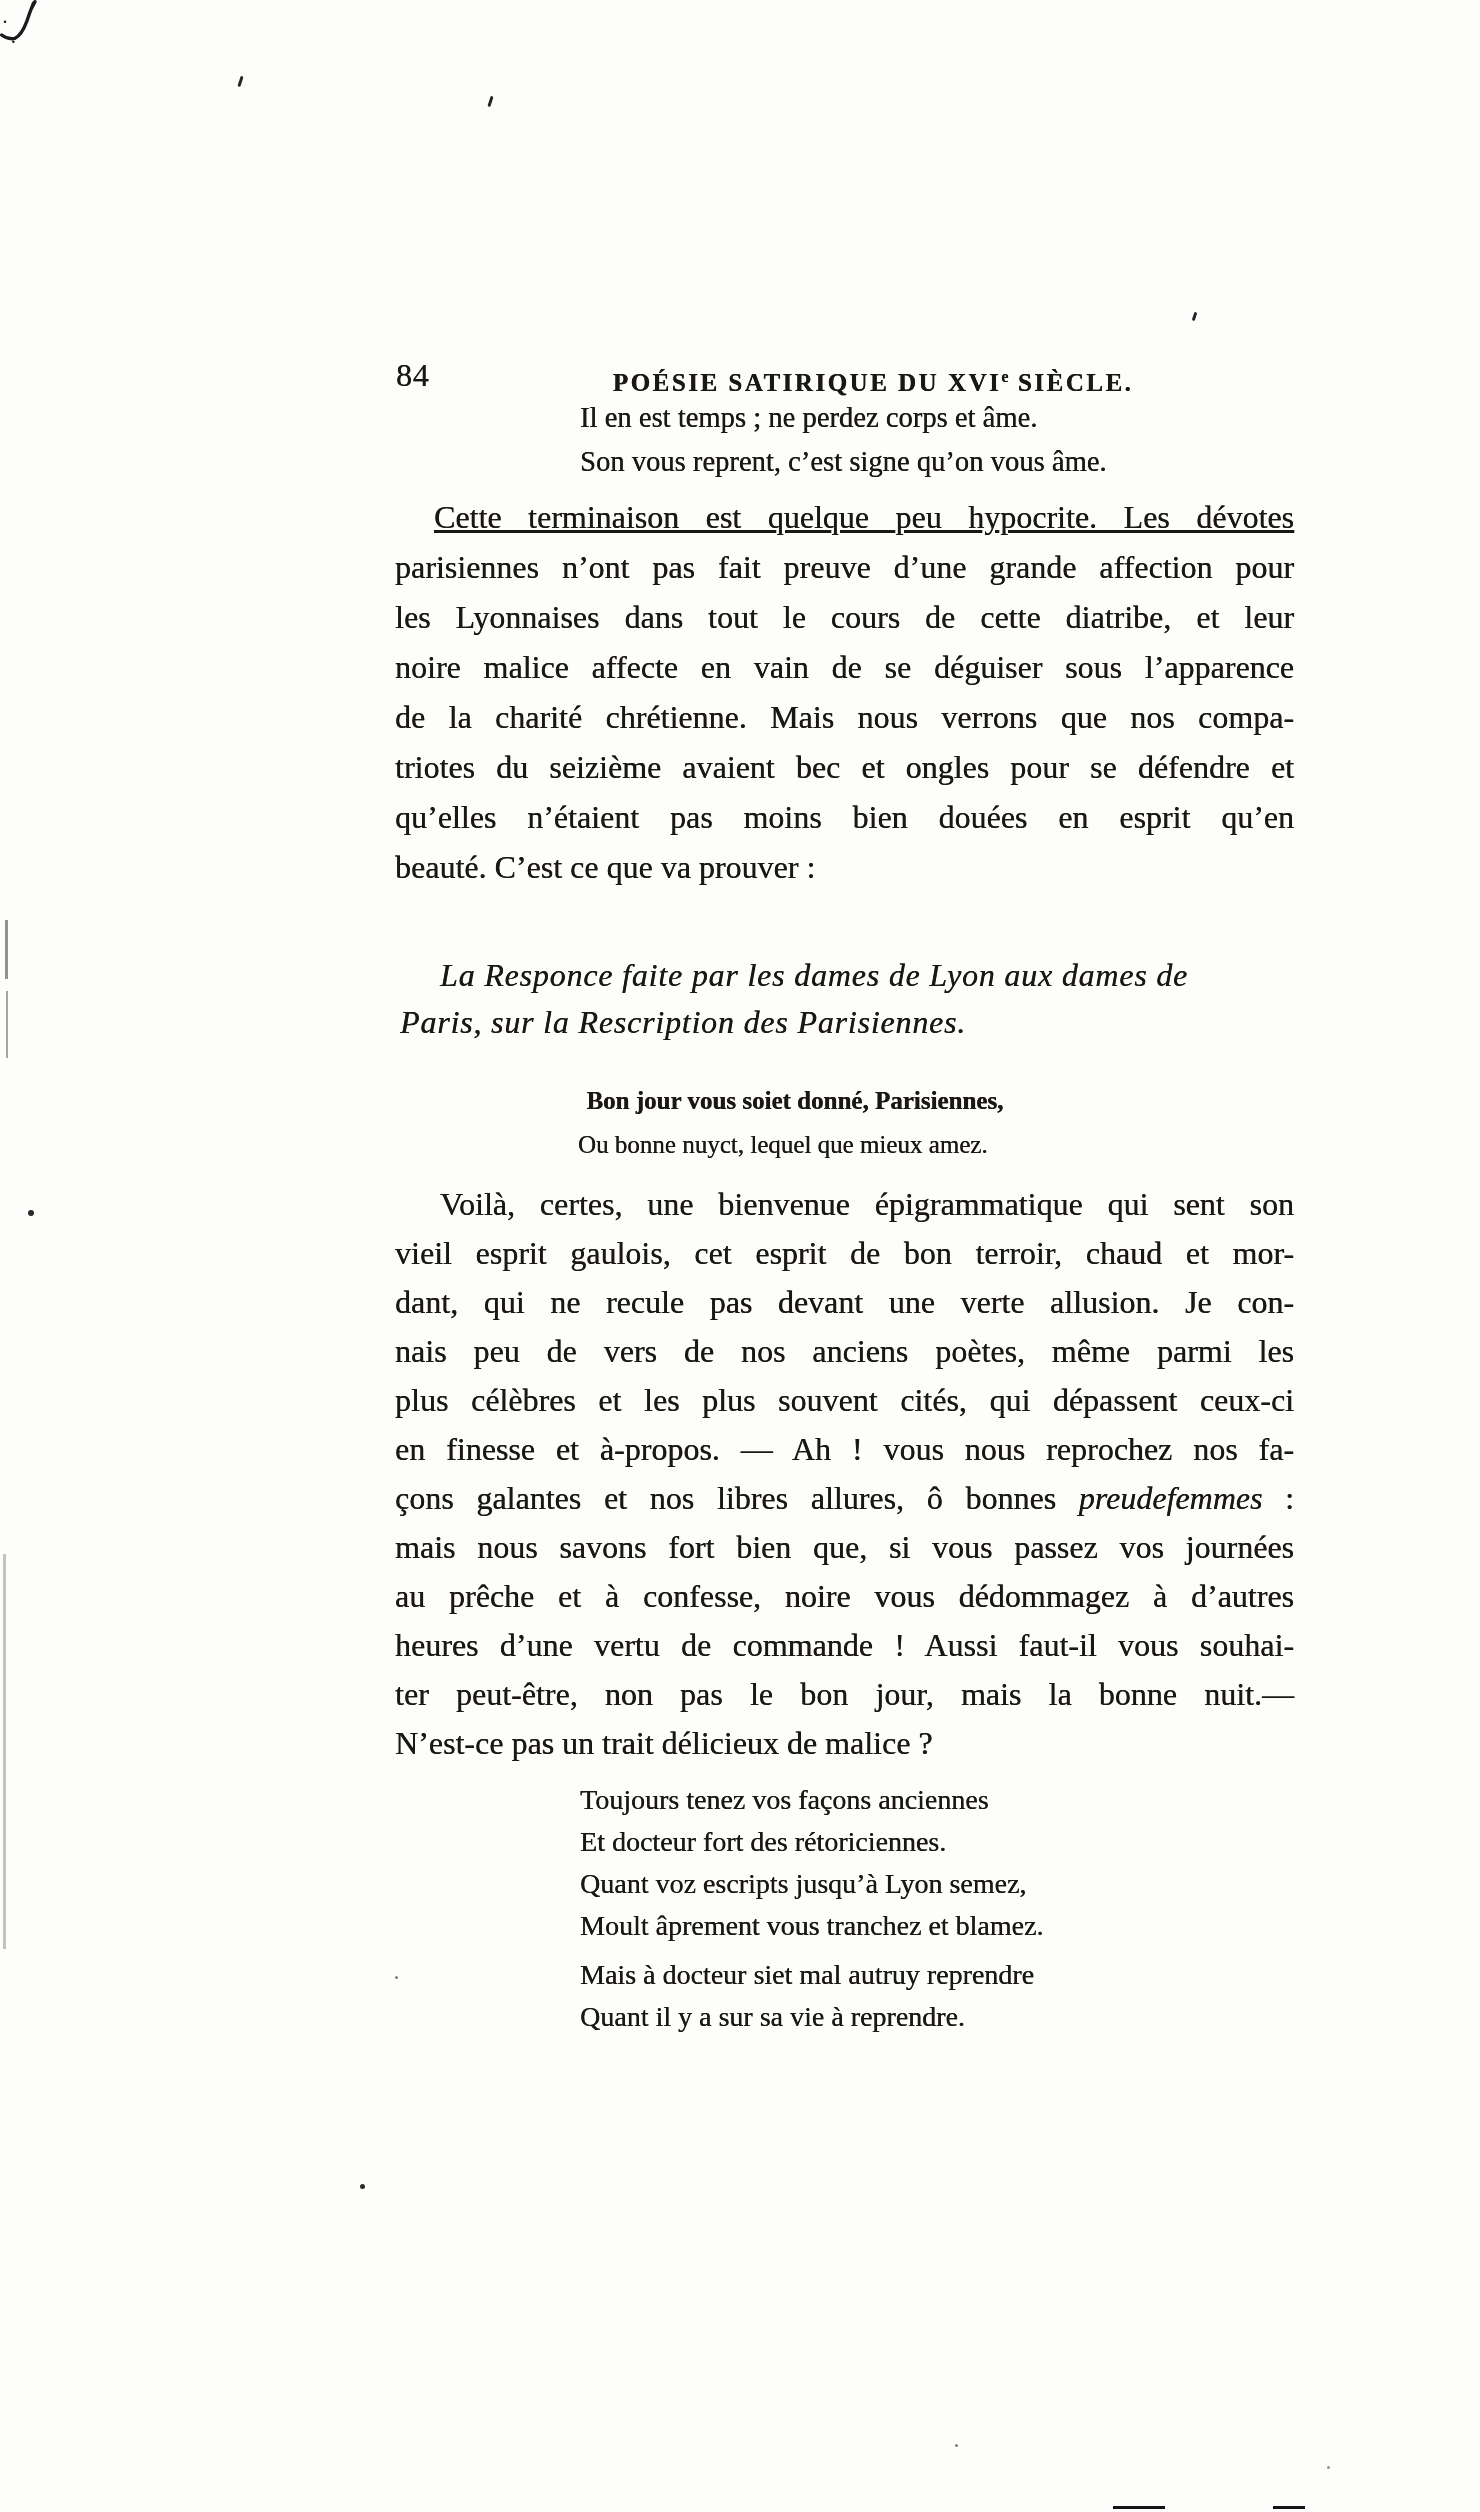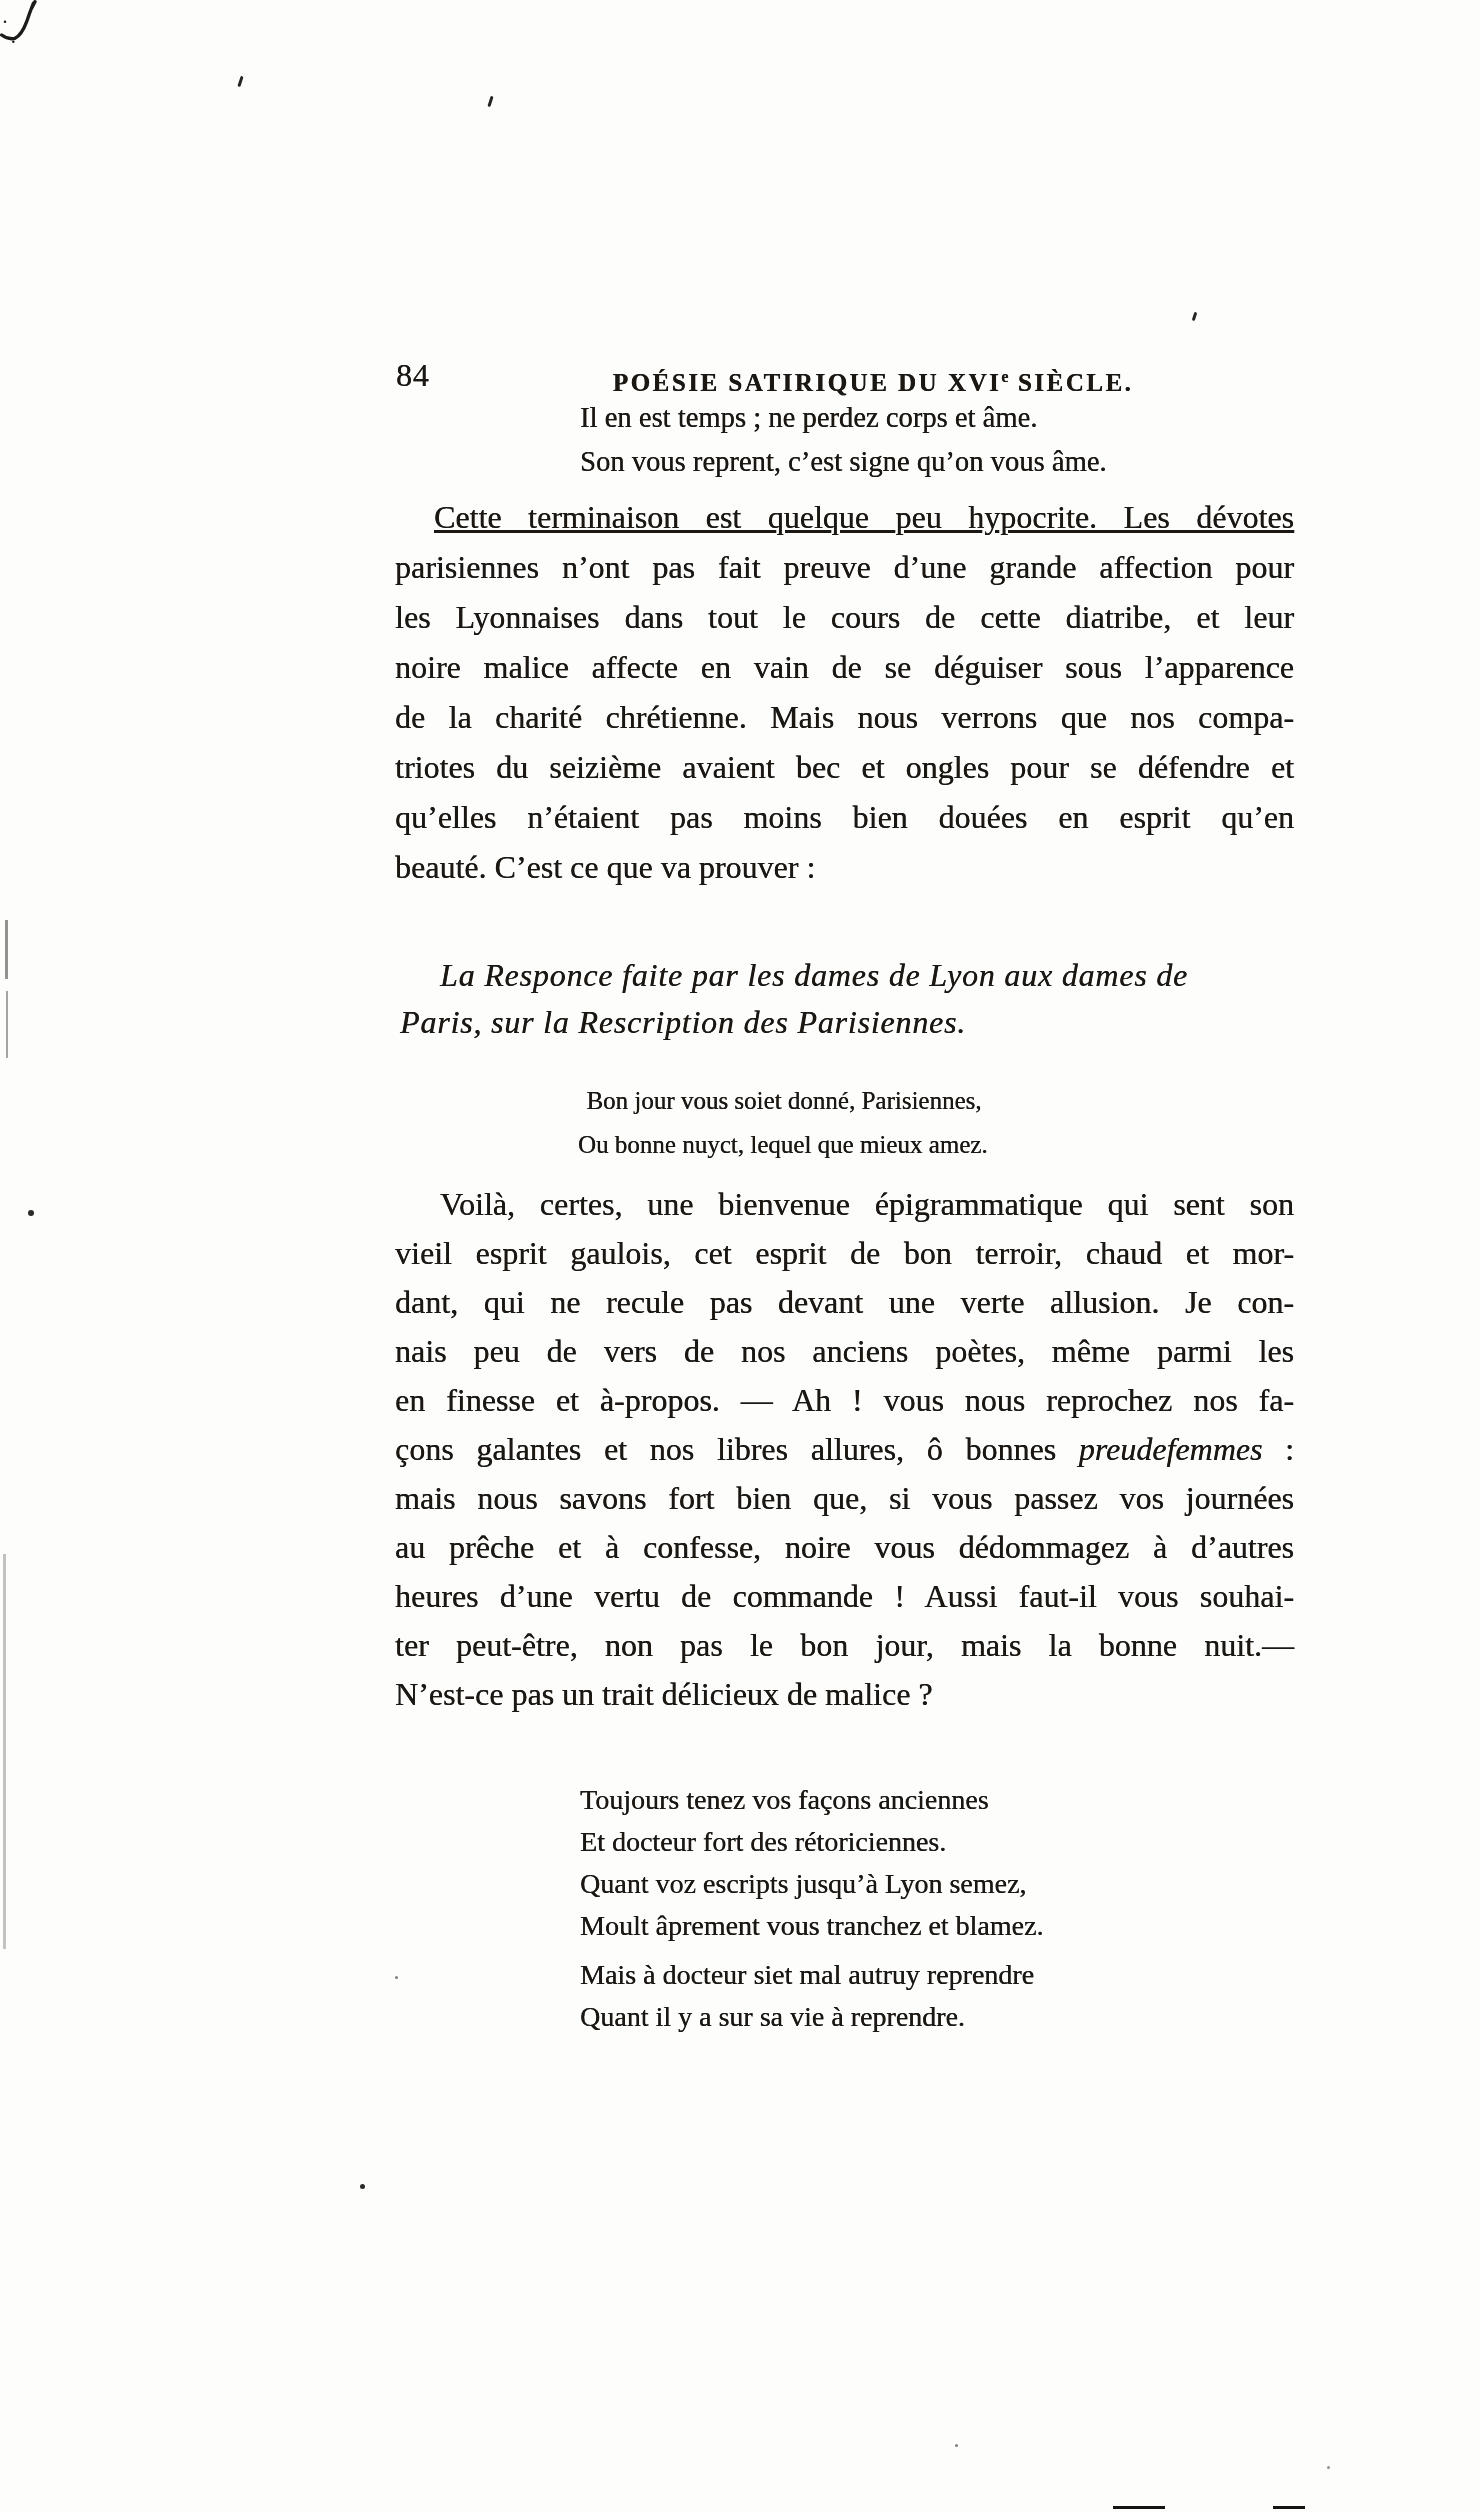--- a/index.html
+++ b/index.html
@@ -21,21 +21,21 @@
     position:absolute;left:395px;top:363px;width:899px;
     padding-left:28.6px;
     text-align:center;
     font-size:25px;font-weight:bold;line-height:28.6px;
     letter-spacing:2.5px;white-space:nowrap;
   }
   .running-title .sup{font-size:16px;vertical-align:super;letter-spacing:0.8px;}
   
   .epigraph{position:absolute;left:580px;top:396px;font-size:28.6px;line-height:44px;white-space:nowrap;}
   .greeting{position:absolute;left:578px;top:1079px;font-size:25px;line-height:44px;white-space:nowrap;}
-  .greeting .v0{text-indent:8.4px;}
+  .greeting .v0{text-indent:8.4px;font-weight:bold;}
   .closing{position:absolute;left:580px;top:1779px;font-size:28px;line-height:42px;white-space:nowrap;}
   .closing .v4{margin-top:6.7px;}
   
   .para{position:absolute;left:395px;width:899px;font-size:32px;}
   .para1{top:492px;}
   .para1 .pline{line-height:50px;height:50px;}
   .para2{top:1180px;}
   .para2 .pline{line-height:49px;height:49px;}
   .pline.just{text-align:justify;text-align-last:justify;}
   .pline.first1{text-indent:39px;text-decoration:underline;}
@@ -107,20 +107,21 @@
   <div class="greeting ink">
     <div class="vl v0">Bon jour vous soiet donné, Parisiennes,</div>
     <div class="vl">Ou bonne nuyct, lequel que mieux amez.</div>
   </div>
 
   <div class="para para2 ink">
     <div class="pline just first2">Voilà, certes, une bienvenue épigrammatique qui sent son</div>
     <div class="pline just">vieil esprit gaulois, cet esprit de bon terroir, chaud et mor-</div>
     <div class="pline just">dant, qui ne recule pas devant une verte allusion. Je con-</div>
     <div class="pline just">nais peu de vers de nos anciens poètes, même parmi les</div>
+    <div class="pline just">plus célèbres et les plus souvent cités, qui dépassent ceux-ci</div>
     <div class="pline just">en finesse et à-propos. — Ah ! vous nous reprochez nos fa-</div>
     <div class="pline just"><span>çons galantes et nos libres allures, ô bonnes </span><span class="it">preudefemmes</span><span> :</span></div>
     <div class="pline just">mais nous savons fort bien que, si vous passez vos journées</div>
     <div class="pline just">au prêche et à confesse, noire vous dédommagez à d’autres</div>
     <div class="pline just">heures d’une vertu de commande ! Aussi faut-il vous souhai-</div>
     <div class="pline just">ter peut-être, non pas le bon jour, mais la bonne nuit.—</div>
     <div class="pline">N’est-ce pas un trait délicieux de malice ?</div>
   </div>
 
   <div class="closing ink">

